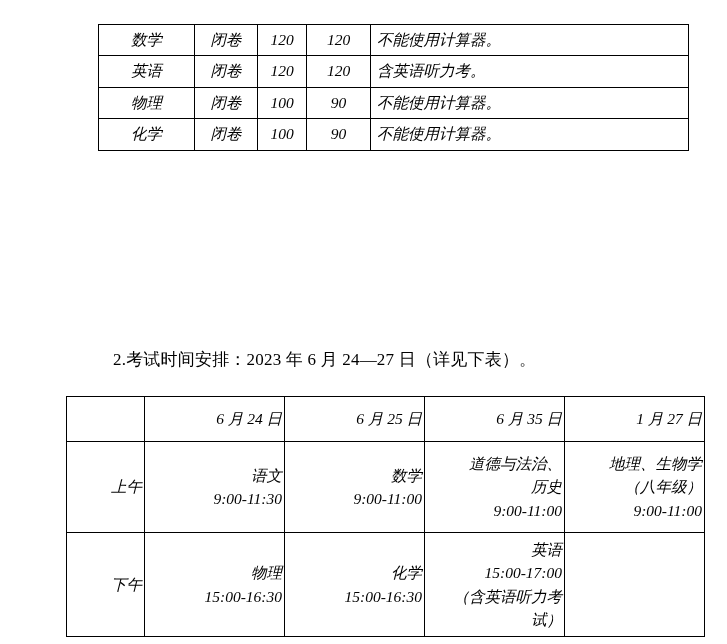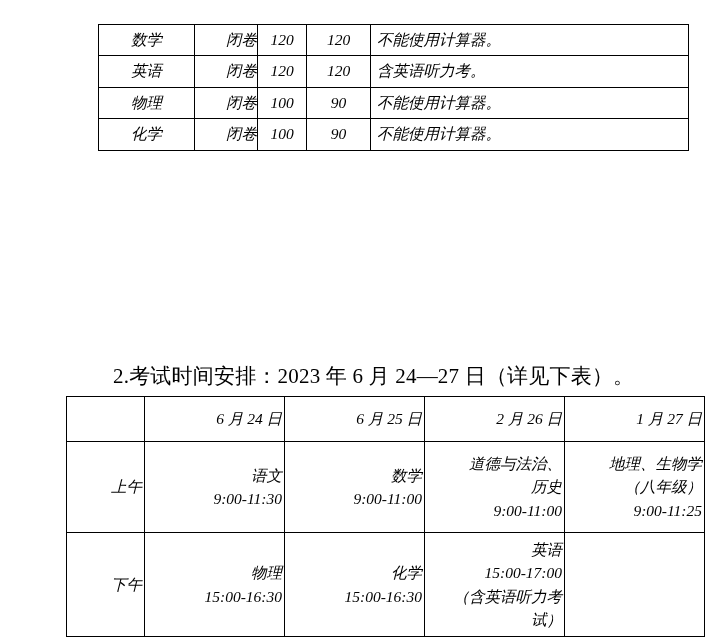--- a/index.html
+++ b/index.html
@@ -36,36 +36,36 @@
   #subject-table td {
     border: 1px solid #000000;
     font-size: 15.5px;
     line-height: 1.45;
     padding: 4px 0;
     text-align: center;
     vertical-align: middle;
     white-space: pre-line;
   }
   #subject-table td.c-subject { width: 95px; }
-  #subject-table td.c-type    { width: 62px; text-align: right; }
+  #subject-table td.c-type    { width: 62px; }
   #subject-table td.c-score   { width: 48px; }
   #subject-table td.c-time    { width: 63px; }
   #subject-table td.c-note {
     width: 311px;
     text-align: left;
     padding-left: 6px;
     margin-top: 12px;
   }
 
   
   #schedule-note {
     position: absolute;
     left: 113px;
-    top: 362px;
-    font-size: 21px;
+    top: 348px;
+    font-size: 17px;
     letter-spacing: 0.2px;
     white-space: nowrap;
   }
 
   
   #timetable {
     position: absolute;
     left: 66px;
     top: 396px;
     width: 613px;
@@ -125,35 +125,35 @@
   </table>
 
   <div id="schedule-note">2.考试时间安排：2023 年 6 月 24—27 日（详见下表）。</div>
 
   <table id="timetable">
     <tbody>
       <tr class="row-head">
         <td class="c-head"></td>
         <td class="c-day">6 月 24 日</td>
         <td class="c-day">6 月 25 日</td>
-        <td class="c-day">2 月 26 日</td>
+        <td class="c-day">6 月 35 日</td>
         <td class="c-day">1 月 27 日</td>
       </tr>
       <tr class="row-am">
         <td class="c-head">上午</td>
         <td class="c-day">语文
 9:00-11:30</td>
         <td class="c-day">数学
 9:00-11:00</td>
         <td class="c-day">道德与法治、
 历史
 9:00-11:00</td>
         <td class="c-day">地理、生物学
 （八年级）
-9:00-11:25</td>
+9:00-11:00</td>
       </tr>
       <tr class="row-pm">
         <td class="c-head">下午</td>
         <td class="c-day">物理
 15:00-16:30</td>
         <td class="c-day">化学
 15:00-16:30</td>
         <td class="c-day">英语
 15:00-17:00
 （含英语听力考

